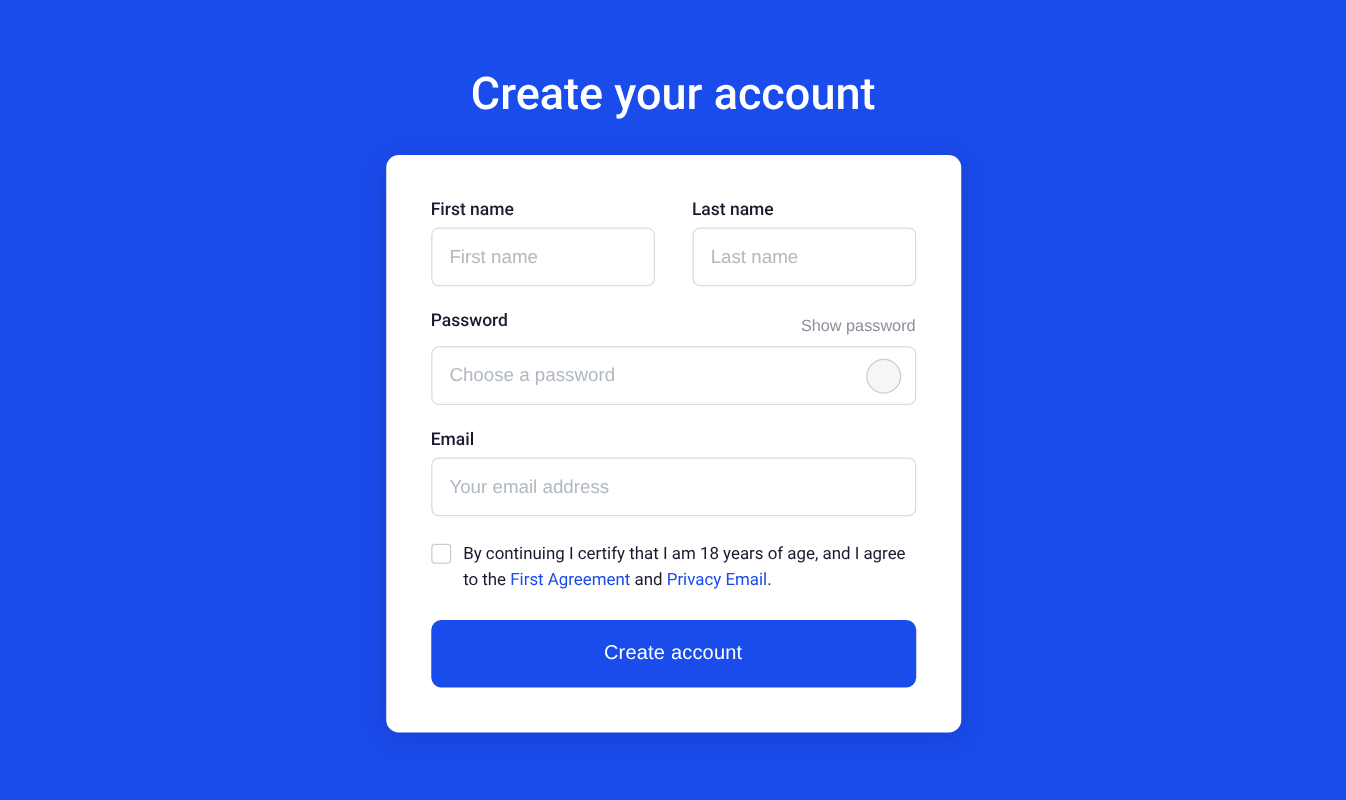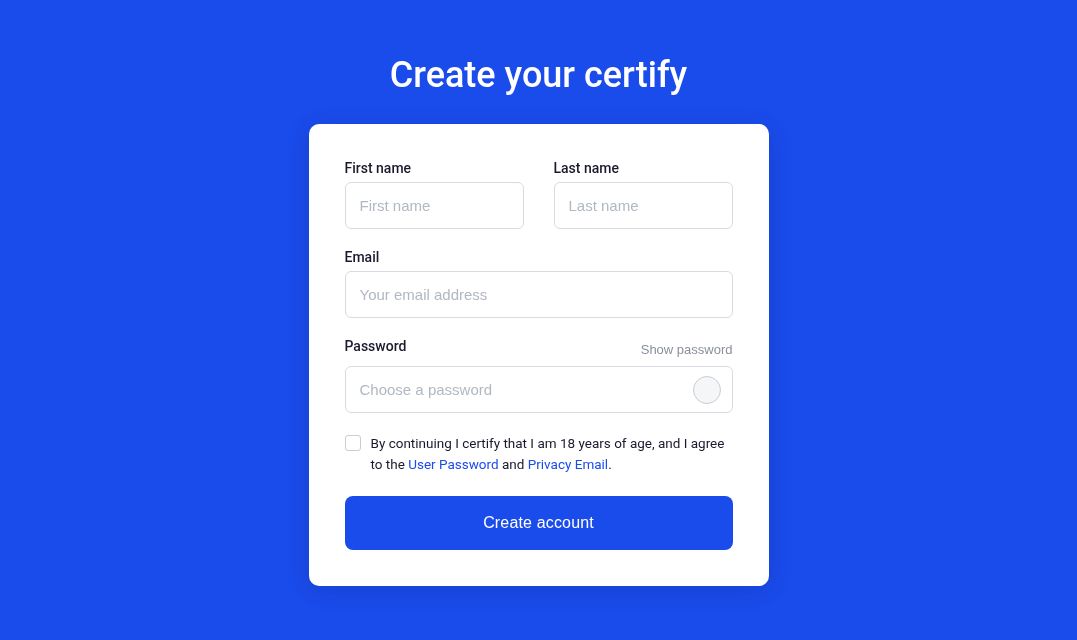--- a/index.html
+++ b/index.html
@@ -165,54 +165,54 @@
       font-size: 16px;
       font-weight: 400;
       cursor: pointer;
       letter-spacing: 0.01em;
       transition: background-color 0.2s;
     }
   </style>
 </head>
 <body>
 
-<h1 class="page-title">Create your certify</h1>
+<h1 class="page-title">Create your account</h1>
 
 <div class="card">
 
   <div class="name-row">
     <div class="field-group half">
       <label class="field-label">First name</label>
       <input class="field-input" type="text" placeholder="First name" style="">
     </div>
     <div class="field-group half">
       <label class="field-label">Last name</label>
       <input class="field-input" type="text" placeholder="Last name" style="">
     </div>
   </div>
 
   <div class="field-group">
-    <label class="field-label">Email</label>
-    <input class="field-input" type="email" placeholder="Your email address" style="">
-  </div>
-
-  <div class="field-group">
     <div class="password-row-header">
       <label class="field-label">Password</label>
       <button class="show-password-btn">Show password</button>
     </div>
     <div class="password-input-wrapper">
       <input class="field-input" type="password" placeholder="Choose a password" style="">
       <div class="password-visibility-icon">
       </div>
     </div>
   </div>
 
+  <div class="field-group">
+    <label class="field-label">Email</label>
+    <input class="field-input" type="email" placeholder="Your email address" style="">
+  </div>
+
   <div class="checkbox-row">
     <input type="checkbox" class="checkbox-input" style="">
     <span class="checkbox-label">
-      <span>By continuing I certify that I am 18 years of age, and I agree to the </span><a href="#">User Password</a><span> and </span><a href="#">Privacy Email</a><span>.</span>
+      <span>By continuing I certify that I am 18 years of age, and I agree to the </span><a href="#">First Agreement</a><span> and </span><a href="#">Privacy Email</a><span>.</span>
     </span>
   </div>
 
   <button class="create-account-btn">Create account</button>
 
 </div>
 
 </body></html>

